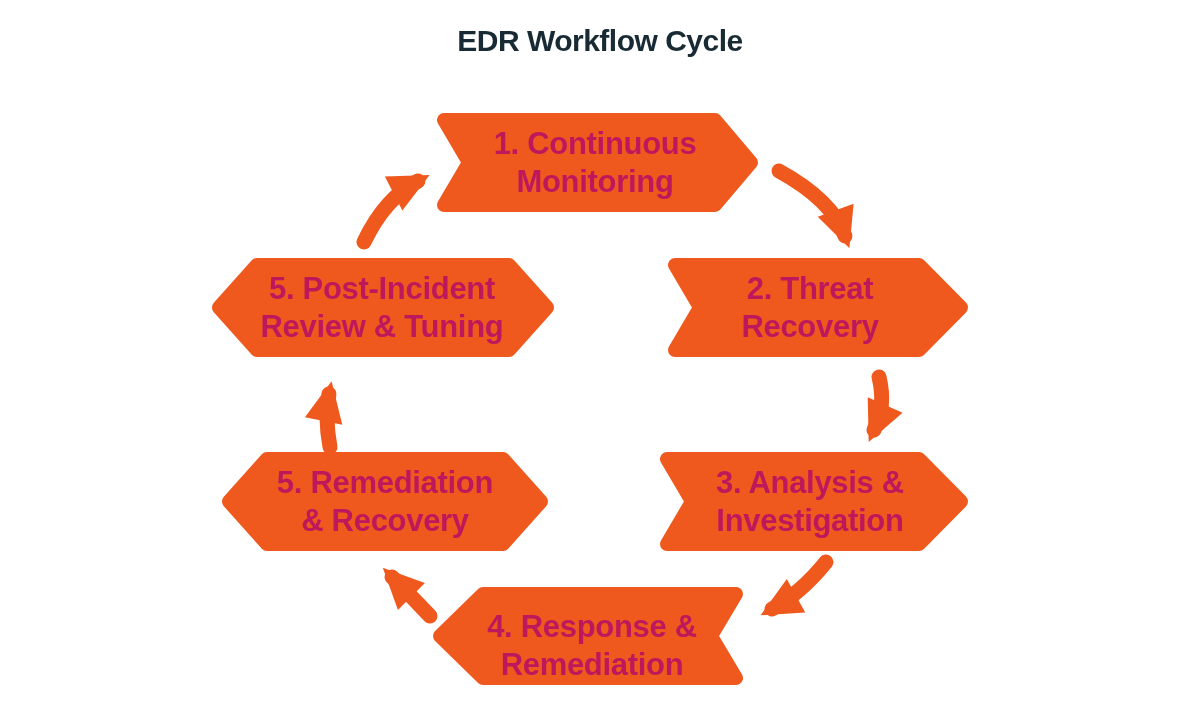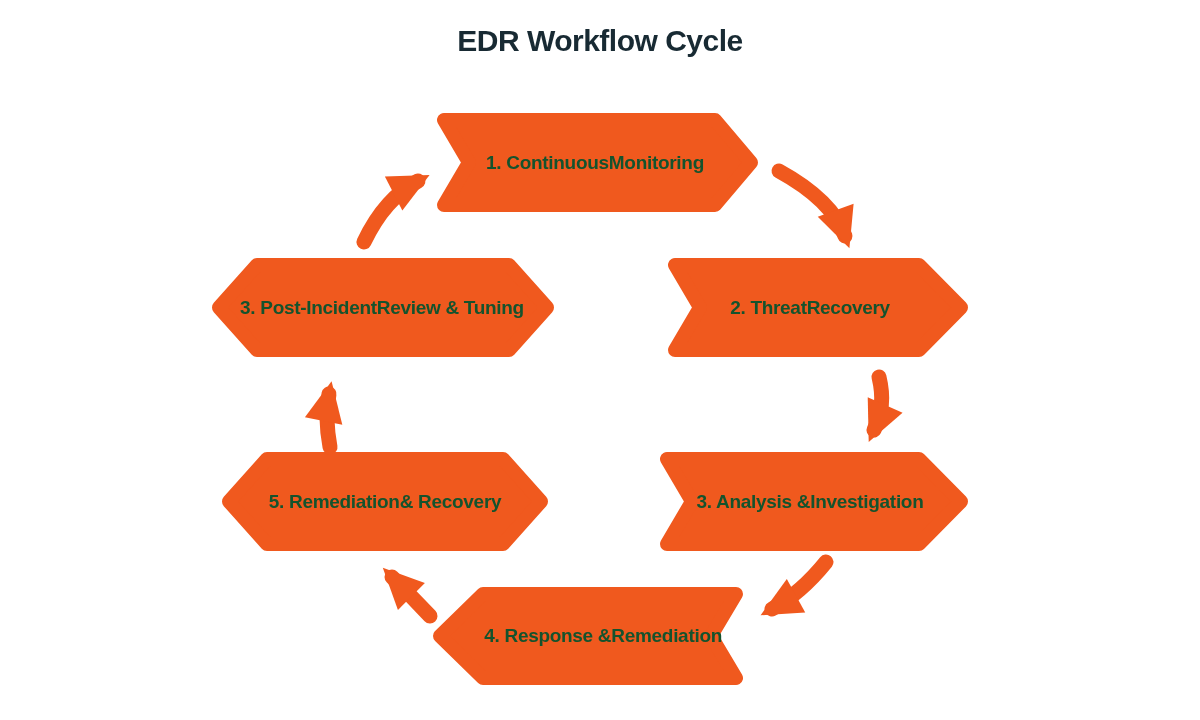--- a/index.html
+++ b/index.html
@@ -12,23 +12,23 @@
     font-size:30px;font-weight:700;color:#182a33;letter-spacing:-0.5px;
   }
   .shapes{position:absolute;left:0;top:0;}
   .shape{
     fill:#f0591e;stroke:#f0591e;stroke-width:14;stroke-linejoin:round;
   }
   .flow-arrow{
     fill:none;stroke:#f0591e;stroke-width:15;stroke-linecap:round;
   }
   .step-label{
-    position:absolute;display:flex;flex-direction:row;align-items:center;
-    justify-content:center;text-align:center;color:#14532d;font-weight:700;
-    font-size:19px;line-height:1.22;letter-spacing:-0.3px;
+    position:absolute;display:flex;flex-direction:column;align-items:center;
+    justify-content:center;text-align:center;color:#be185d;font-weight:700;
+    font-size:31px;line-height:1.22;letter-spacing:-0.3px;
   }
   .step-label span{display:block;white-space:nowrap;}
 </style>
 </head>
 <body>
 
 <div class="canvas">
 
   <div class="title">EDR Workflow Cycle</div>
 
@@ -73,17 +73,17 @@
     <span>4. Response &amp;</span>
     <span>Remediation</span>
   </div>
 
   <div class="step-label" style="left:250px;top:454px;width:270px;height:96px;">
     <span>5. Remediation</span>
     <span>&amp; Recovery</span>
   </div>
 
   <div class="step-label" style="left:247px;top:260px;width:270px;height:96px;">
-    <span>3. Post-Incident</span>
+    <span>5. Post-Incident</span>
     <span>Review &amp; Tuning</span>
   </div>
 
 </div>
 
 </body></html>

